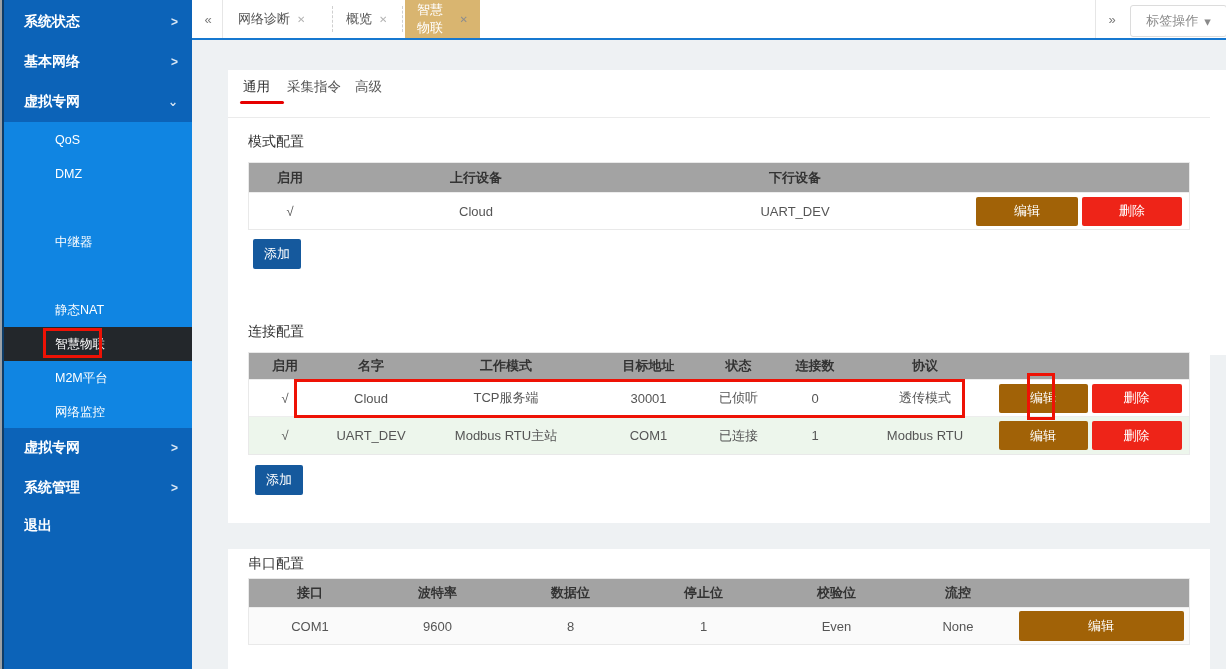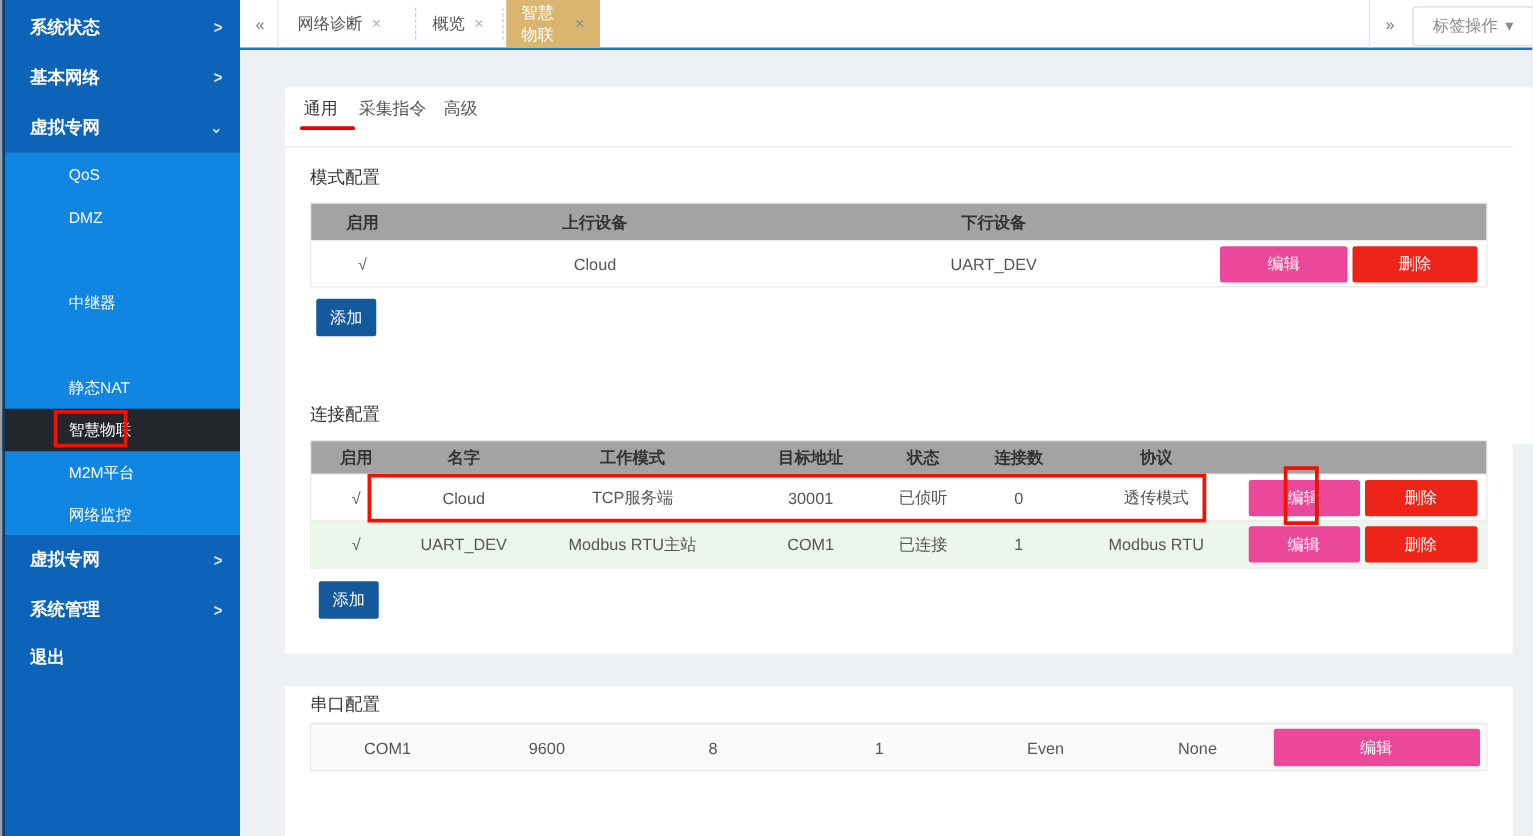--- a/index.html
+++ b/index.html
@@ -58,21 +58,21 @@
   .trow{display:flex;align-items:center;box-sizing:border-box;}
   .trow.head{background:#a3a3a3;font-weight:bold;color:#333;}
   .trow .cell{text-align:center;font-size:13px;color:#555;box-sizing:border-box;}
   .trow.head .cell{color:#333;}
   .hr{border-top:1px solid #ededed;}
   .green{background:#edf6ec;}
   .grayrow{background:#fafafa;}
 
   .btn{display:flex;align-items:center;justify-content:center;color:#fff;font-size:13px;
     border-radius:2px;cursor:pointer;box-sizing:border-box;}
-  .btn-edit{background:#ec4899;}
+  .btn-edit{background:#a16207;}
   .btn-del{background:#ee2418;}
   .btn-add{position:absolute;width:48px;height:30px;background:#15599d;border-radius:2px;
     color:#fff;font-size:13px;display:flex;align-items:center;justify-content:center;cursor:pointer;}
 
   .actions{display:flex;align-items:center;justify-content:center;gap:4px;}
 
   
   .anno{position:absolute;border:3px solid #ee1205;box-sizing:border-box;z-index:50;pointer-events:none;}
 </style>
 </head>
@@ -233,20 +233,29 @@
       </div>
     </div>
   </div>
   <div class="btn-add" style="left:27px;top:162px;">添加</div>
 </div>
 
 <div id="card3" class="card">
   <div class="sec-title" style="left:20px;top:6px;">串口配置</div>
 
   <div class="tbl" style="top:29px;">
+    <div class="trow head" style="height:28px;">
+      <div class="cell" style="width:122px;">接口</div>
+      <div class="cell" style="width:133px;">波特率</div>
+      <div class="cell" style="width:133px;">数据位</div>
+      <div class="cell" style="width:133px;">停止位</div>
+      <div class="cell" style="width:133px;">校验位</div>
+      <div class="cell" style="width:110px;">流控</div>
+      <div class="cell" style="width:176px;"></div>
+    </div>
     <div class="trow hr grayrow" style="height:37px;">
       <div class="cell" style="width:122px;">COM1</div>
       <div class="cell" style="width:133px;">9600</div>
       <div class="cell" style="width:133px;">8</div>
       <div class="cell" style="width:133px;">1</div>
       <div class="cell" style="width:133px;">Even</div>
       <div class="cell" style="width:110px;">None</div>
       <div class="cell actions" style="width:176px;">
         <div class="btn btn-edit" style="width:165px;height:30px;">编辑</div>
       </div>

